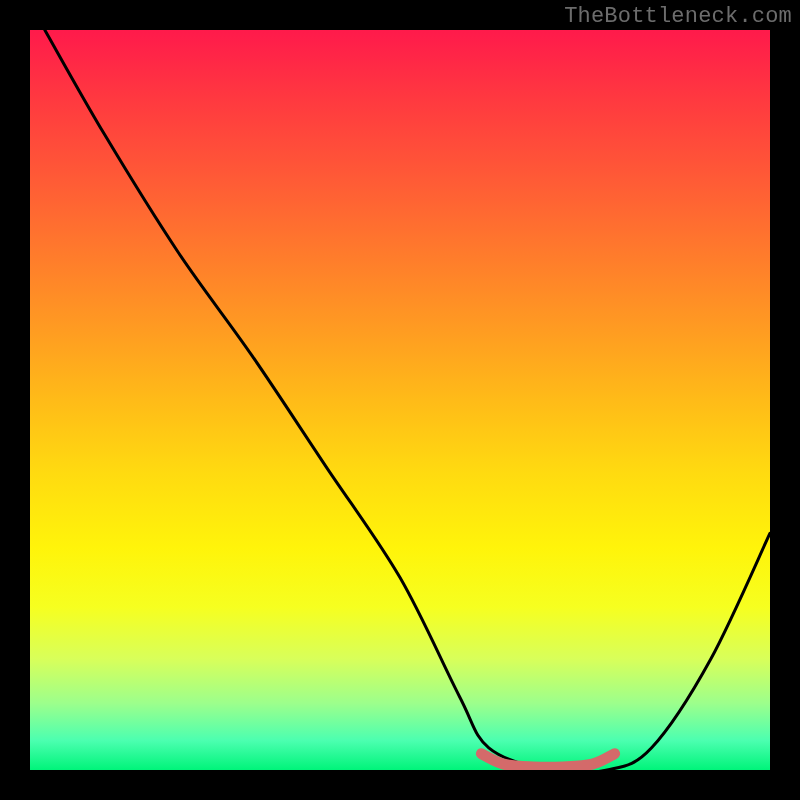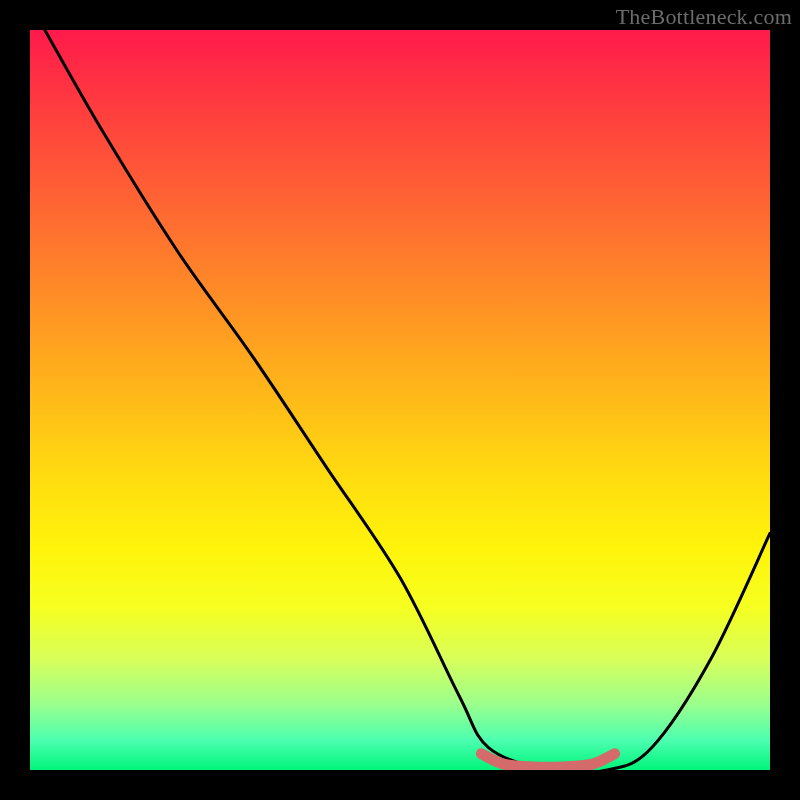--- a/index.html
+++ b/index.html
@@ -38,21 +38,21 @@
       #9cff8c 91%,
       #4cffb0 96%,
       #00f47a 100%
     );
   }
   .watermark {
     position: absolute;
     top: 4px;
     right: 8px;
     color: #6c6c6c;
-    font-family: Liberation Serif, serif;
+    font-family: Liberation Mono, monospace;
     font-size: 22px;
     font-weight: 500;
     letter-spacing: 0.2px;
     user-select: none;
   }
   svg.curve {
     position: absolute;
     top: 0;
     left: 0;
     width: 740px;

